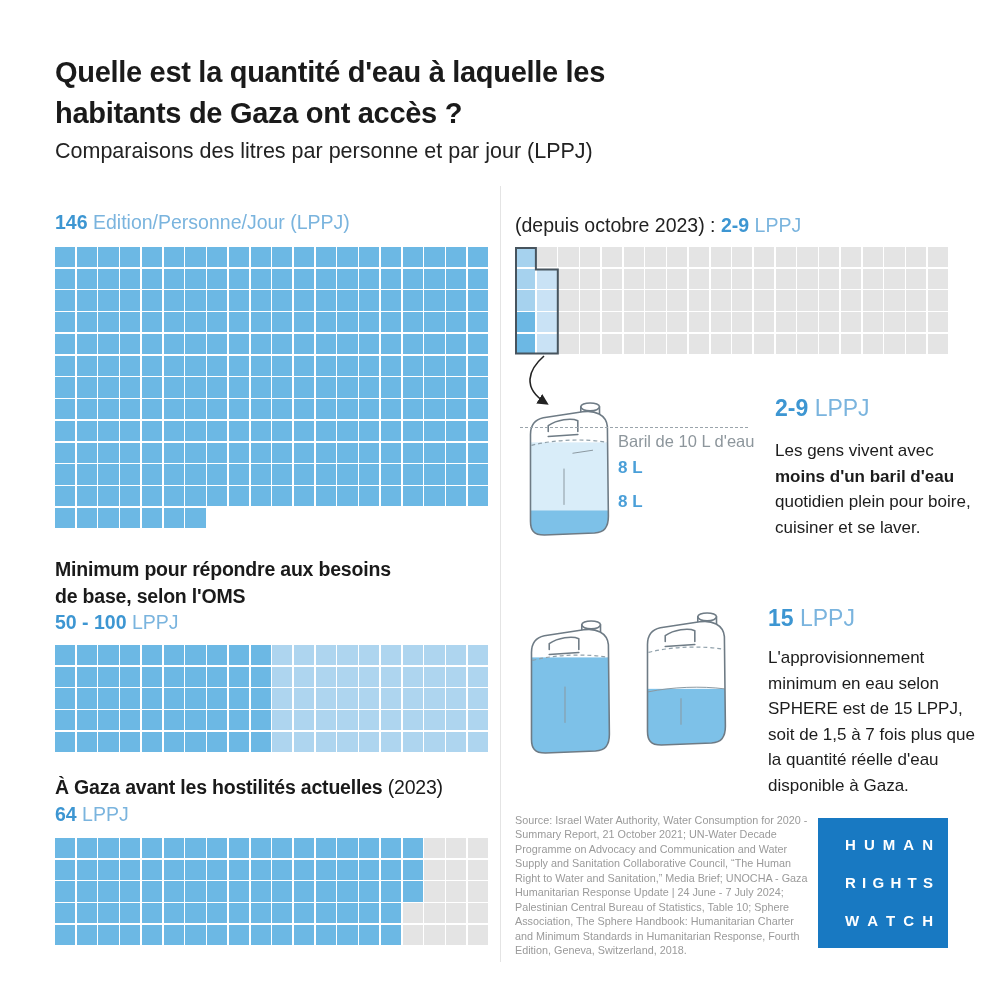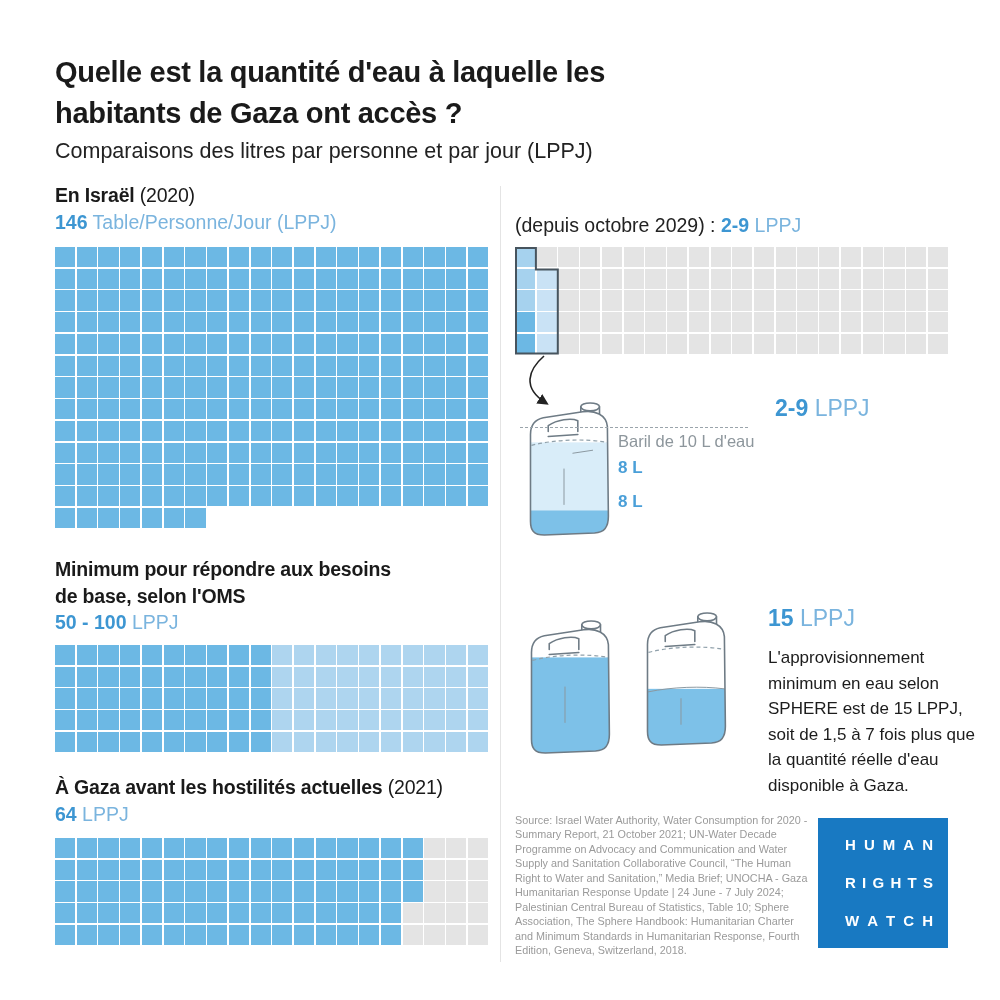--- a/index.html
+++ b/index.html
@@ -39,22 +39,21 @@
 <body>
 
 <div class="canvas">
 
   <h1 class="abs pre" style="left:55px;top:52px;width:700px;">Quelle est la quantité d'eau à laquelle les
 habitants de Gaza ont accès ?</h1>
   <p class="subtitle abs" style="left:55px;top:138px;width:760px;">Comparaisons des litres par personne et par jour (LPPJ)</p>
 
   <div class="divider abs" style="left:500px;top:186px;height:776px;"></div>
 
-  <p class="sec-title abs" style="left:55px;top:182px;width:460px;"><span>En Israël</span><span class="note"> (2020)</span></p>
-  <p class="sec-value abs" style="left:55px;top:210px;width:460px;"><span class="num">146</span><span class="unit"> Table/Personne/Jour (LPPJ)</span></p>
+  <p class="sec-value abs" style="left:55px;top:210px;width:460px;"><span class="num">146</span><span class="unit"> Edition/Personne/Jour (LPPJ)</span></p>
   <div class="waffle abs" style="left: 55px; top: 247px; height: 281px; grid-template-columns: repeat(20, 1fr); grid-auto-rows: 1fr;">
       <div class="cell" style="background: rgb(108, 184, 228);"></div>
       <div class="cell" style="background: rgb(108, 184, 228);"></div>
       <div class="cell" style="background: rgb(108, 184, 228);"></div>
       <div class="cell" style="background: rgb(108, 184, 228);"></div>
       <div class="cell" style="background: rgb(108, 184, 228);"></div>
       <div class="cell" style="background: rgb(108, 184, 228);"></div>
       <div class="cell" style="background: rgb(108, 184, 228);"></div>
       <div class="cell" style="background: rgb(108, 184, 228);"></div>
       <div class="cell" style="background: rgb(108, 184, 228);"></div>
@@ -410,21 +409,21 @@
       <div class="cell" style="background: rgb(174, 213, 239);"></div>
       <div class="cell" style="background: rgb(174, 213, 239);"></div>
       <div class="cell" style="background: rgb(174, 213, 239);"></div>
       <div class="cell" style="background: rgb(174, 213, 239);"></div>
       <div class="cell" style="background: rgb(174, 213, 239);"></div>
       <div class="cell" style="background: rgb(174, 213, 239);"></div>
       <div class="cell" style="background: rgb(174, 213, 239);"></div>
       <div class="cell" style="background: rgb(174, 213, 239);"></div>
     </div>
 
-  <p class="sec-title abs" style="left:55px;top:774px;width:470px;"><span>À Gaza avant les hostilités actuelles</span><span class="note"> (2021)</span></p>
+  <p class="sec-title abs" style="left:55px;top:774px;width:470px;"><span>À Gaza avant les hostilités actuelles</span><span class="note"> (2023)</span></p>
   <p class="sec-value abs" style="left:55px;top:802px;width:460px;"><span class="num">64</span><span class="unit"> LPPJ</span></p>
   <div class="waffle abs" style="left: 55px; top: 838px; height: 107px; grid-template-columns: repeat(20, 1fr); grid-auto-rows: 1fr;">
       <div class="cell" style="background: rgb(108, 184, 228);"></div>
       <div class="cell" style="background: rgb(108, 184, 228);"></div>
       <div class="cell" style="background: rgb(108, 184, 228);"></div>
       <div class="cell" style="background: rgb(108, 184, 228);"></div>
       <div class="cell" style="background: rgb(108, 184, 228);"></div>
       <div class="cell" style="background: rgb(108, 184, 228);"></div>
       <div class="cell" style="background: rgb(108, 184, 228);"></div>
       <div class="cell" style="background: rgb(108, 184, 228);"></div>
@@ -515,21 +514,21 @@
       <div class="cell" style="background: rgb(108, 184, 228);"></div>
       <div class="cell" style="background: rgb(108, 184, 228);"></div>
       <div class="cell" style="background: rgb(108, 184, 228);"></div>
       <div class="cell" style="background: rgb(108, 184, 228);"></div>
       <div class="cell" style="background: rgb(228, 228, 228);"></div>
       <div class="cell" style="background: rgb(228, 228, 228);"></div>
       <div class="cell" style="background: rgb(228, 228, 228);"></div>
       <div class="cell" style="background: rgb(228, 228, 228);"></div>
     </div>
 
-  <p class="sec-value abs" style="left:515px;top:213px;width:445px;color:#222;"><span style="font-size:19.5px;">(depuis octobre 2029) : </span><span class="num">2-9</span><span class="unit"> LPPJ</span></p>
+  <p class="sec-value abs" style="left:515px;top:213px;width:445px;color:#222;"><span style="font-size:19.5px;">(depuis octobre 2023) : </span><span class="num">2-9</span><span class="unit"> LPPJ</span></p>
 
   <div class="abs" style="left:515px;top:247px;width:433px;height:107px;">
     <div class="waffle" style="height: 107px; grid-template-columns: repeat(20, 1fr); grid-auto-rows: 1fr;">
         <div class="cell" style="background: rgb(166, 210, 238);"></div>
         <div class="cell" style="background: rgb(228, 228, 228);"></div>
         <div class="cell" style="background: rgb(228, 228, 228);"></div>
         <div class="cell" style="background: rgb(228, 228, 228);"></div>
         <div class="cell" style="background: rgb(228, 228, 228);"></div>
         <div class="cell" style="background: rgb(228, 228, 228);"></div>
         <div class="cell" style="background: rgb(228, 228, 228);"></div>
@@ -661,20 +660,21 @@
     <line class="jstroke thin" x1="49" y1="72" x2="49" y2="108"></line>
     <line class="jstroke thin" x1="58" y1="56" x2="78" y2="53"></line>
   </svg>
 
   <div class="dashed-line abs" style="left:520px;top:427px;width:228px;"></div>
   <span class="barrel-label abs" style="left:618px;top:432px;">Baril de 10 L d'eau</span>
   <span class="level-label abs" style="left:618px;top:458px;">8 L</span>
   <span class="level-label abs" style="left:618px;top:492px;">8 L</span>
 
   <p class="callout-head abs" style="left:775px;top:395px;"><span class="num">2-9</span><span class="unit"> LPPJ</span></p>
+  <p class="body-text abs" style="left:775px;top:438px;width:205px;"><span>Les gens vivent avec </span><b>moins d'un baril d'eau</b><span> quotidien plein pour boire, cuisiner et se laver.</span></p>
 
   <svg class="abs" style="left:516px;top:616px;" width="100" height="140" viewBox="0 0 100 142">
     <defs>
         <clipPath id="jc2">
           <path d="M15,37 C15,27 19,22 28,20 L68,14 C80,12 92,17 93,29 L94,120 C94,131 90,136 80,137 L29,139 C18,139 15,134 15,125 Z"></path>
         </clipPath>
       </defs>
     <path class="jstroke" d="M66,9 L66,19 L85,18 L85,9" fill="#fff"></path>
     <ellipse class="jstroke" cx="75.5" cy="9" rx="9.5" ry="4" fill="#fff"></ellipse>
     <path class="jbody" d="M15,37 C15,27 19,22 28,20 L68,14 C80,12 92,17 93,29 L94,120 C94,131 90,136 80,137 L29,139 C18,139 15,134 15,125 Z"></path>

